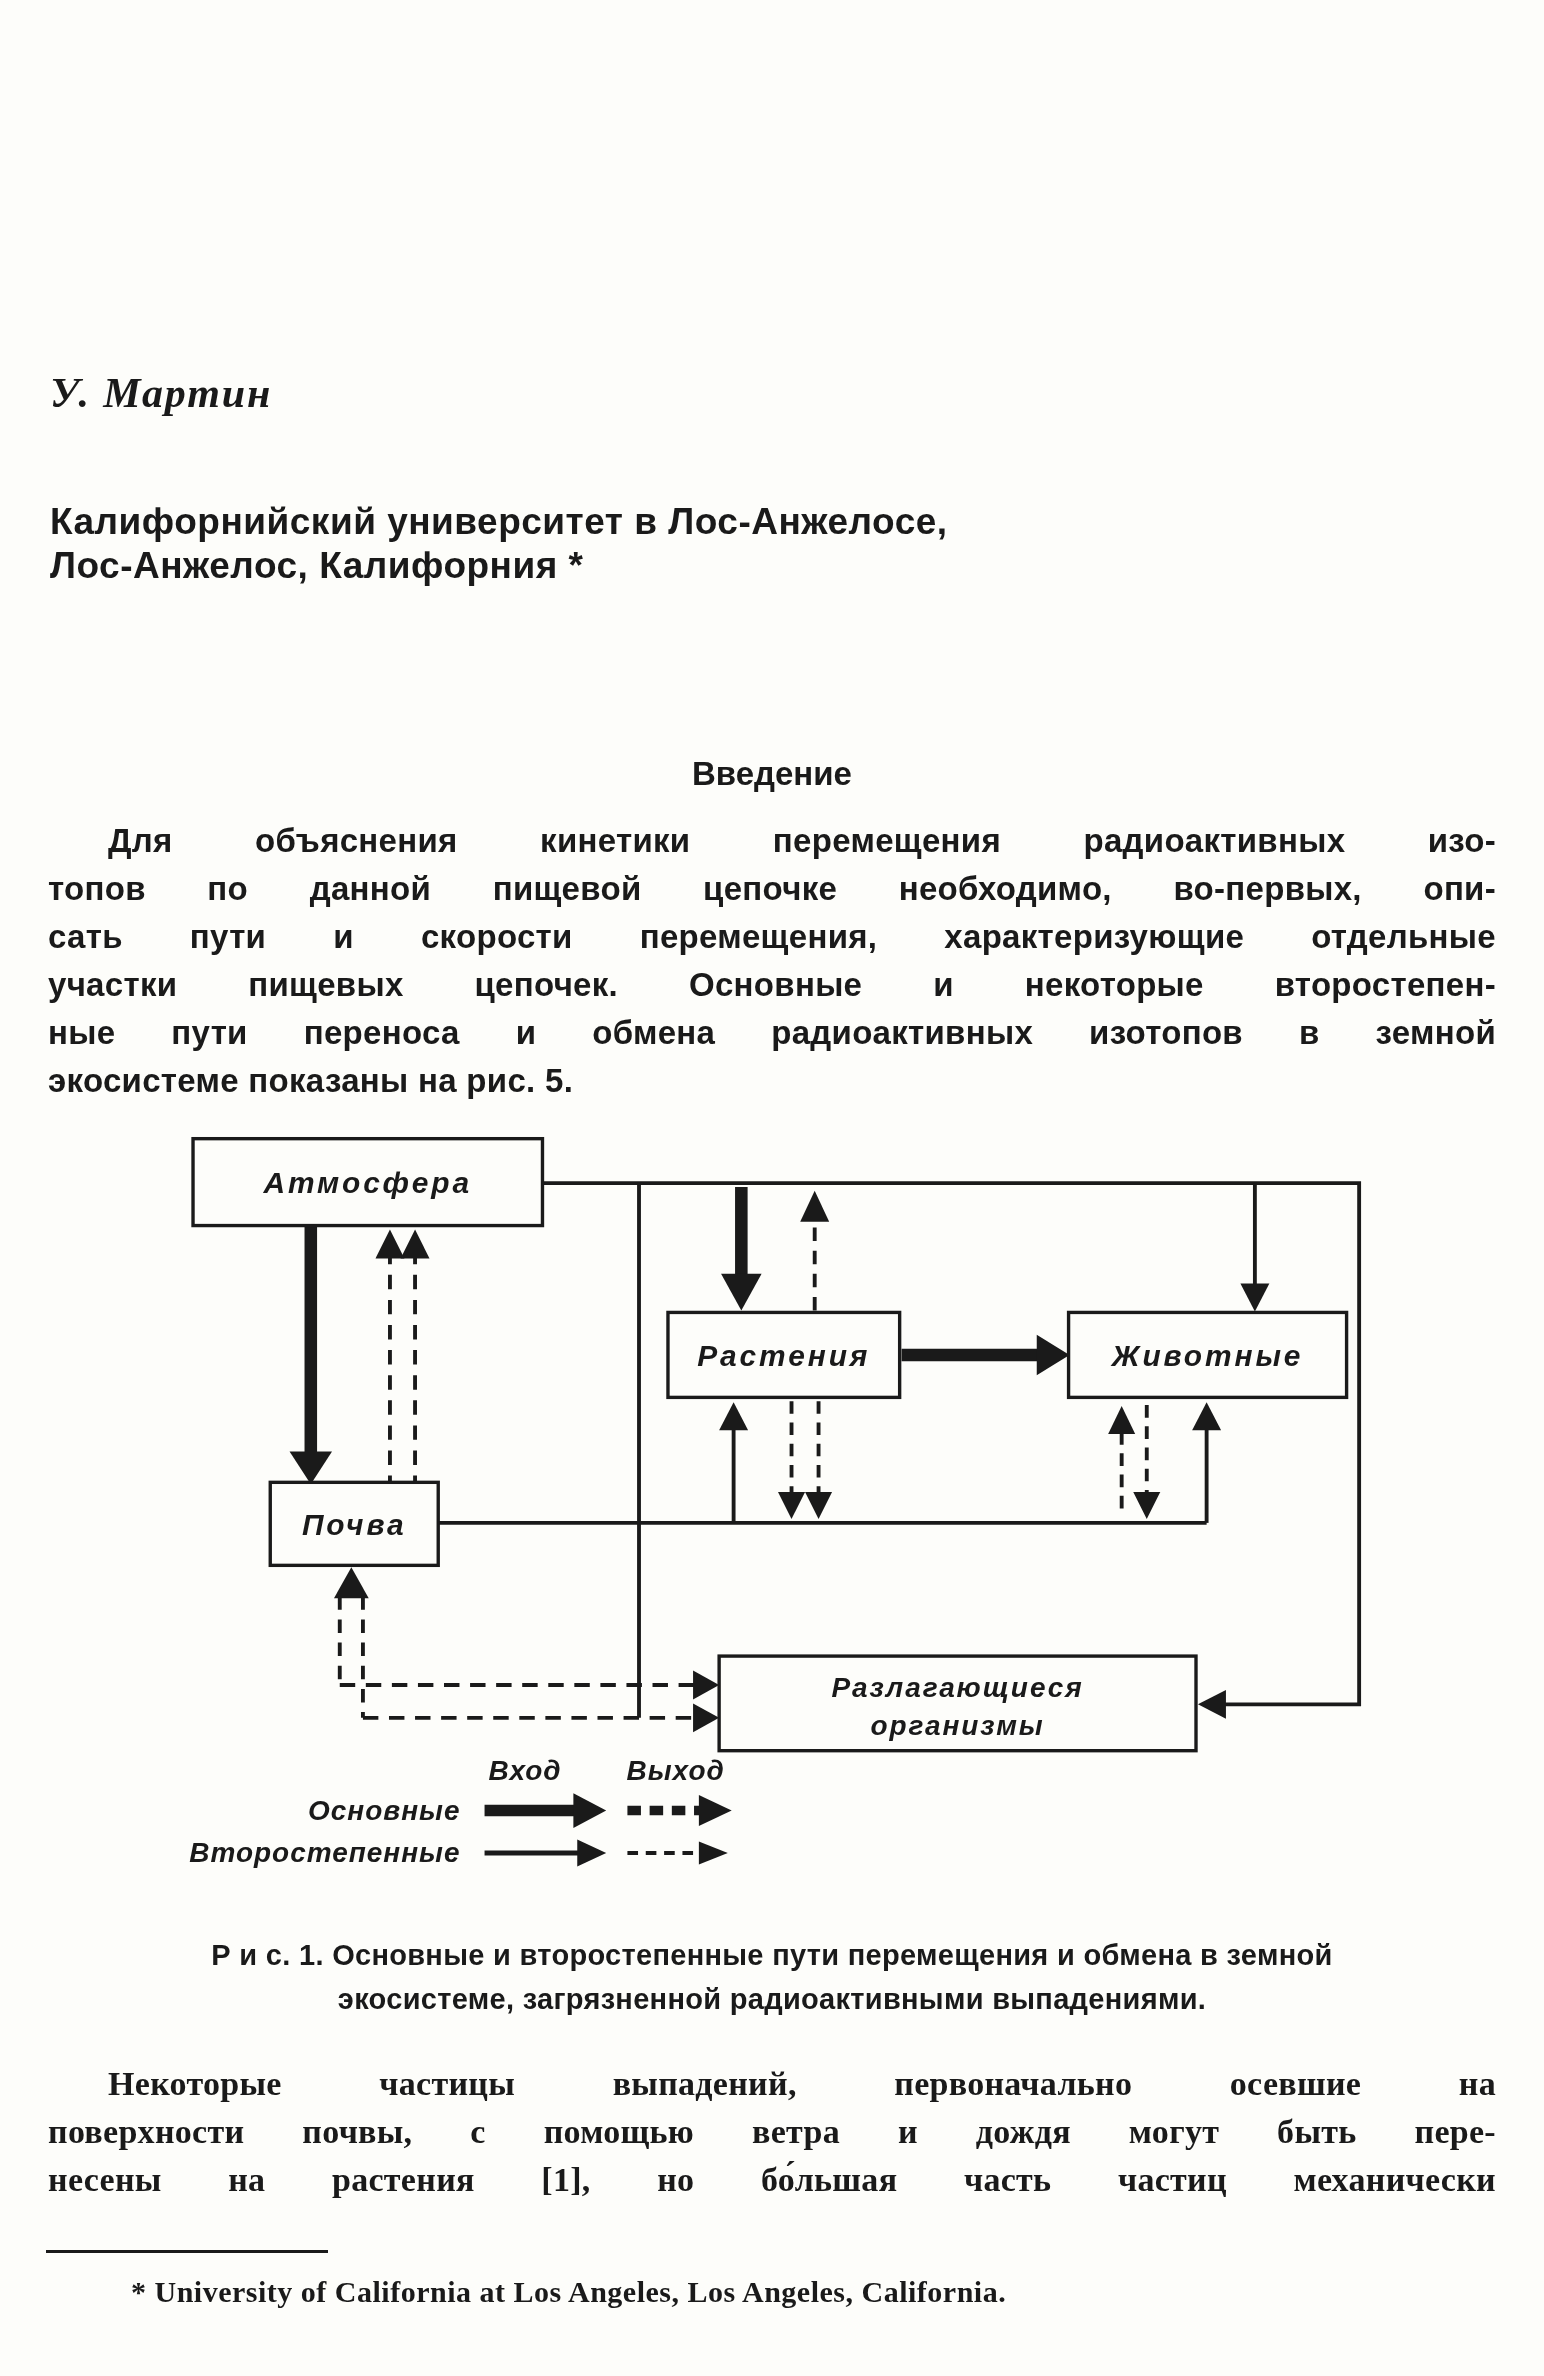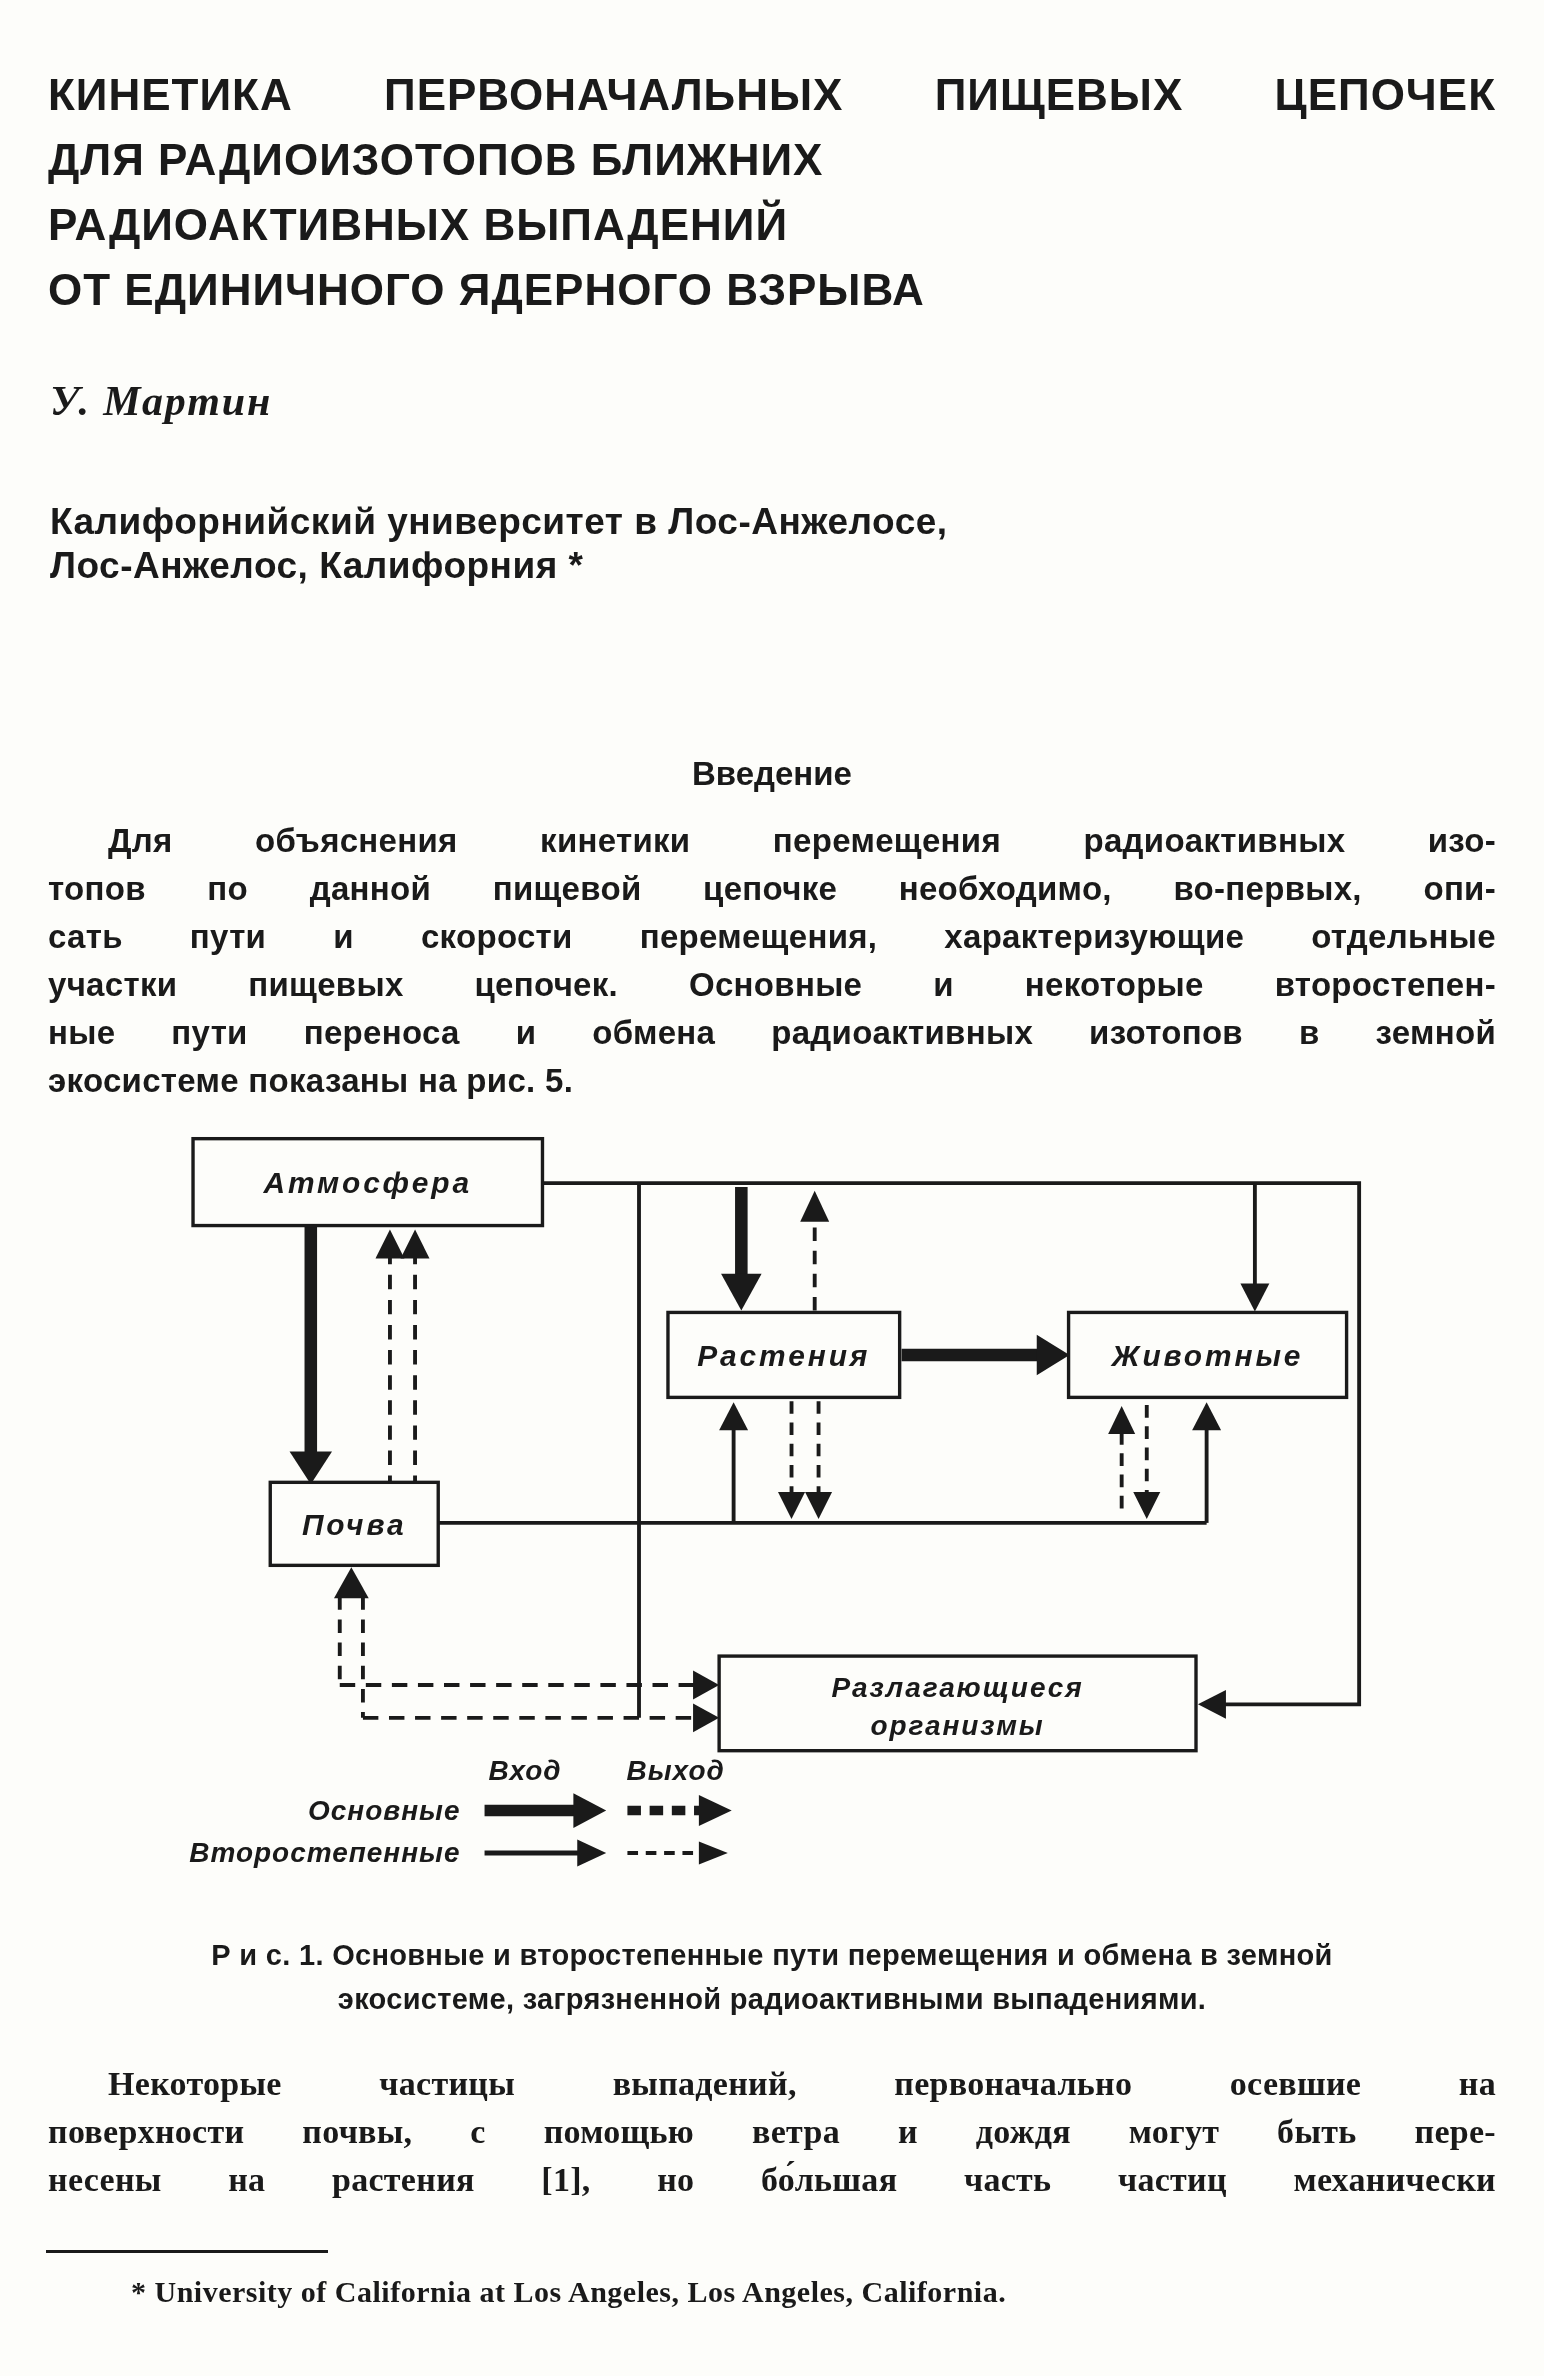--- a/index.html
+++ b/index.html
@@ -12,21 +12,21 @@
   
   .title-block {
     position:absolute; left:48px; top:62px; width:1448px;
     font-weight:bold; font-size:44px; line-height:65px; letter-spacing:1px;
   }
   .title-line { white-space:nowrap; }
   .title-line.justified { white-space:normal; text-align:justify; text-align-last:justify; }
 
   
   .author {
-    position:absolute; left:50px; top:377px;
+    position:absolute; left:50px; top:369px;
     font-family:"Liberation Serif", serif; font-style:italic; font-weight:bold;
     font-size:42px; letter-spacing:1.9px;
   }
   .affiliation {
     position:absolute; left:50px; top:500px;
     font-weight:bold; font-size:37px; line-height:44px; letter-spacing:0.5px;
   }
 
   
   .section-heading {
@@ -69,26 +69,20 @@
   .footnote {
     position:absolute; left:131px; top:2275px;
     font-family:"Liberation Serif", serif; font-weight:bold; font-size:30px; letter-spacing:0.5px;
   }
 </style>
 </head>
 <body>
 
 <div class="page">
 
-  <header class="title-block">
-    <div class="title-line justified">КИНЕТИКА ПЕРВОНАЧАЛЬНЫХ ПИЩЕВЫХ ЦЕПОЧЕК</div>
-    <div class="title-line">ДЛЯ РАДИОИЗОТОПОВ БЛИЖНИХ</div>
-    <div class="title-line">РАДИОАКТИВНЫХ ВЫПАДЕНИЙ</div>
-    <div class="title-line">ОТ ЕДИНИЧНОГО ЯДЕРНОГО ВЗРЫВА</div>
-  </header>
 
   <div class="author">У. Мартин</div>
 
   <div class="affiliation">
     <div>Калифорнийский университет в Лос-Анжелосе,</div>
     <div>Лос-Анжелос, Калифорния *</div>
   </div>
 
   <h2 class="section-heading">Введение</h2>
 

